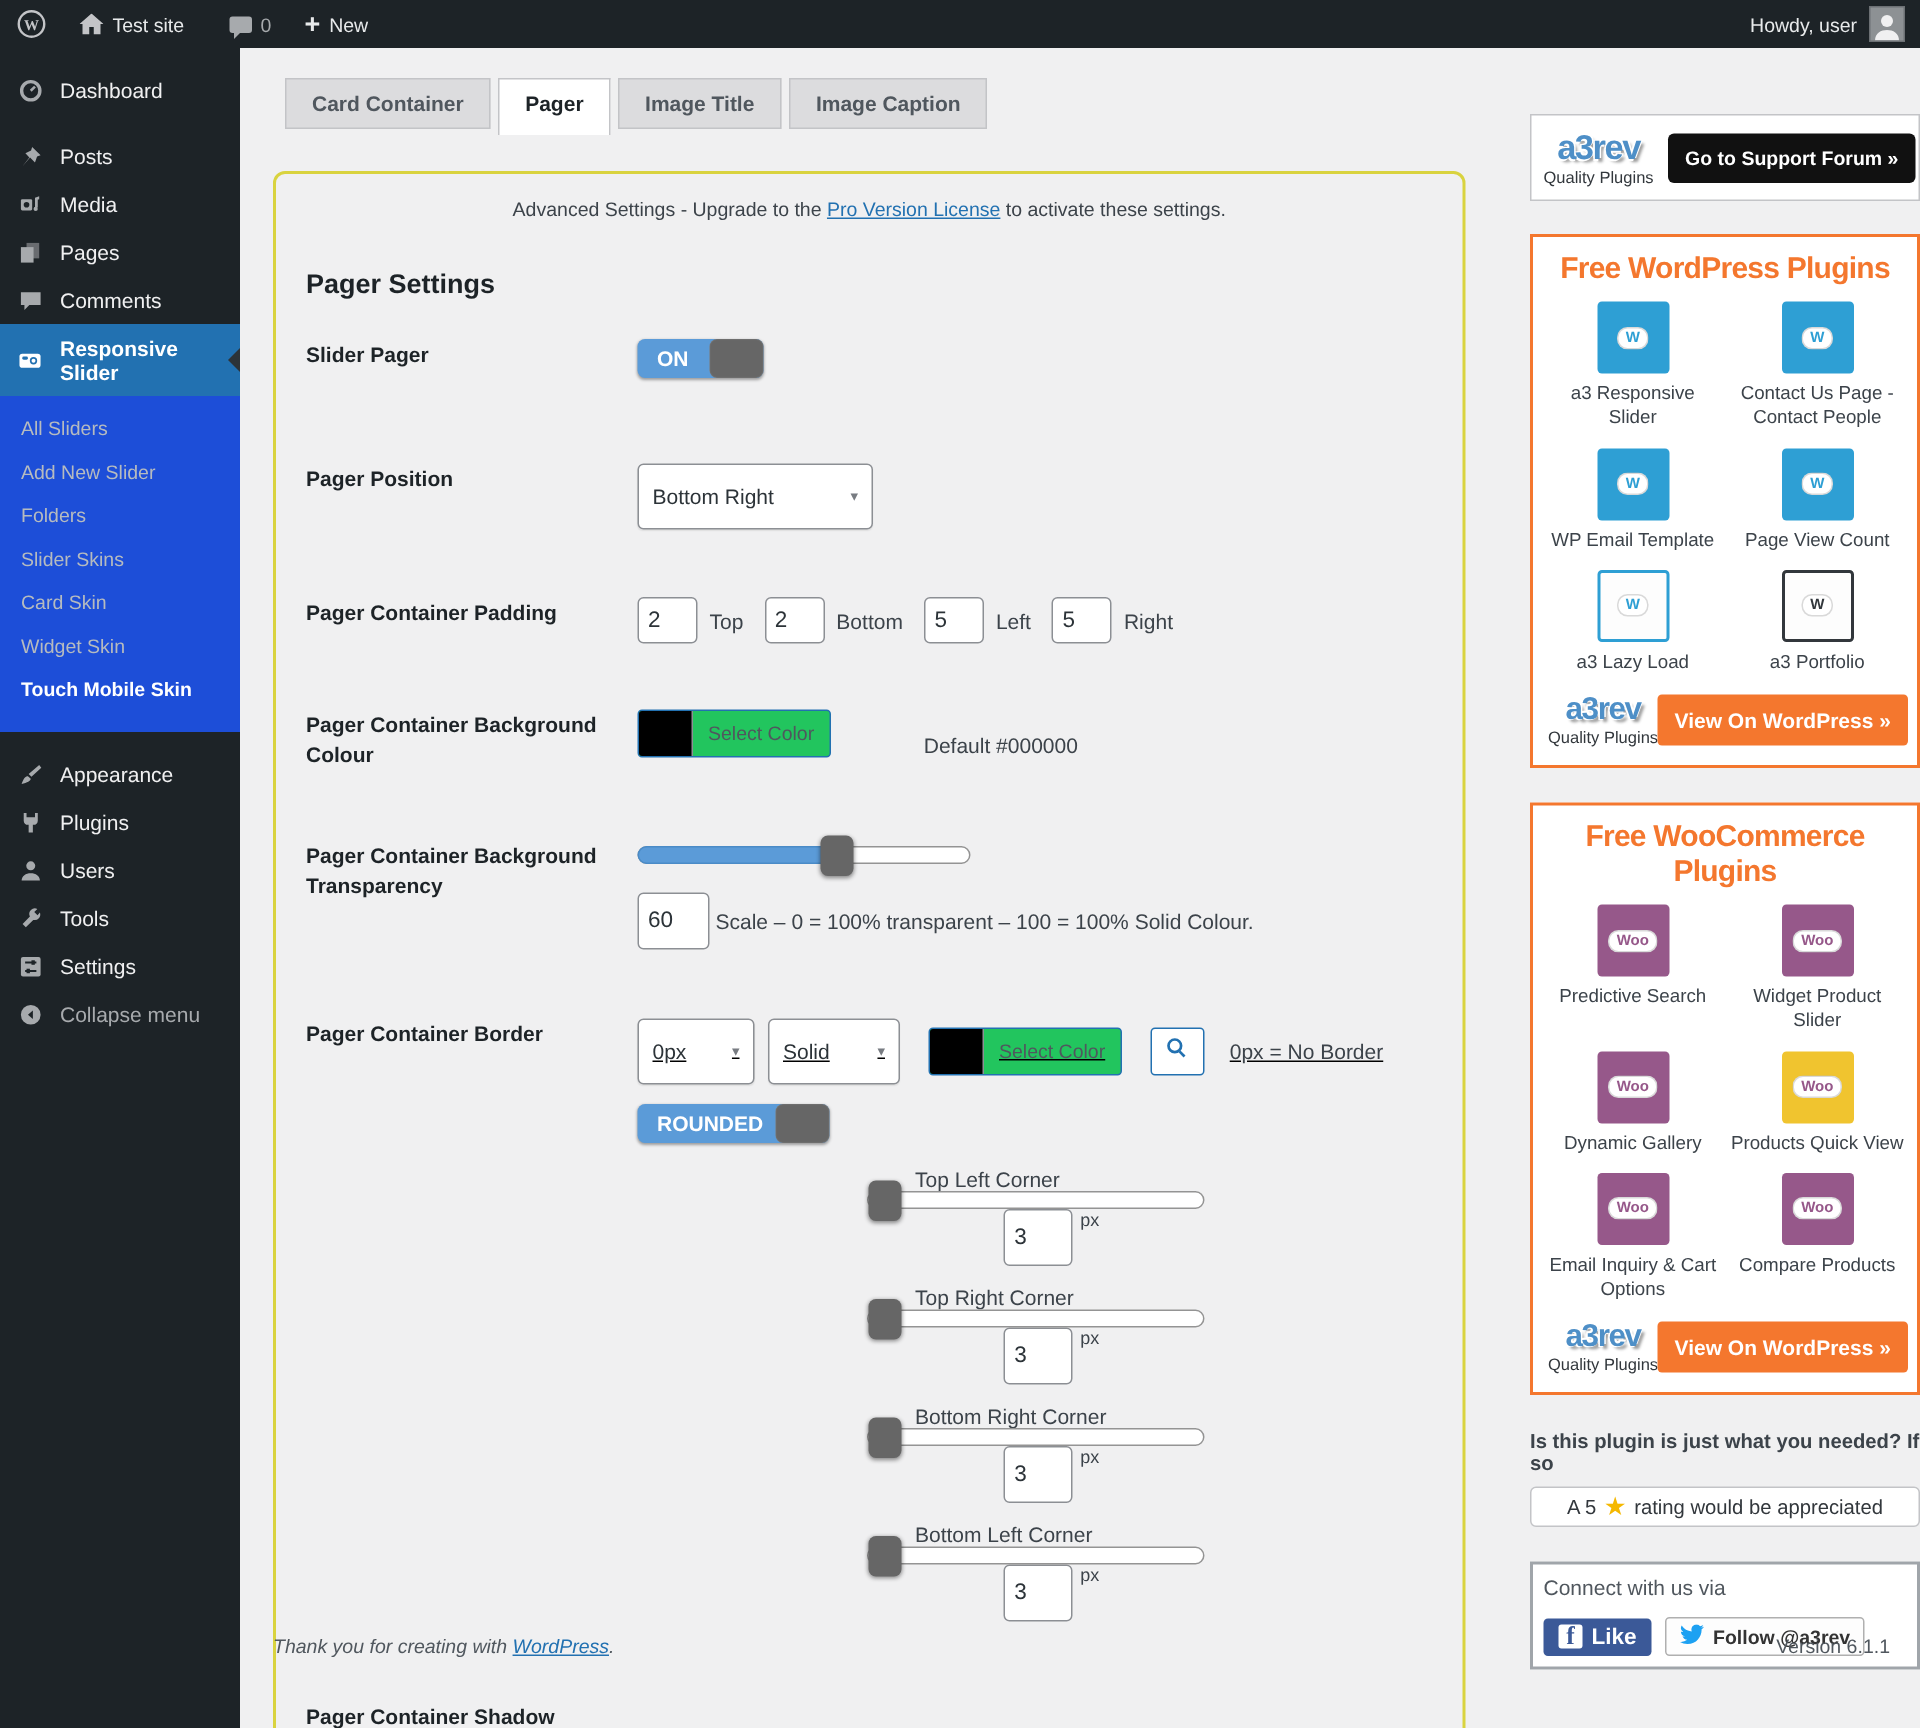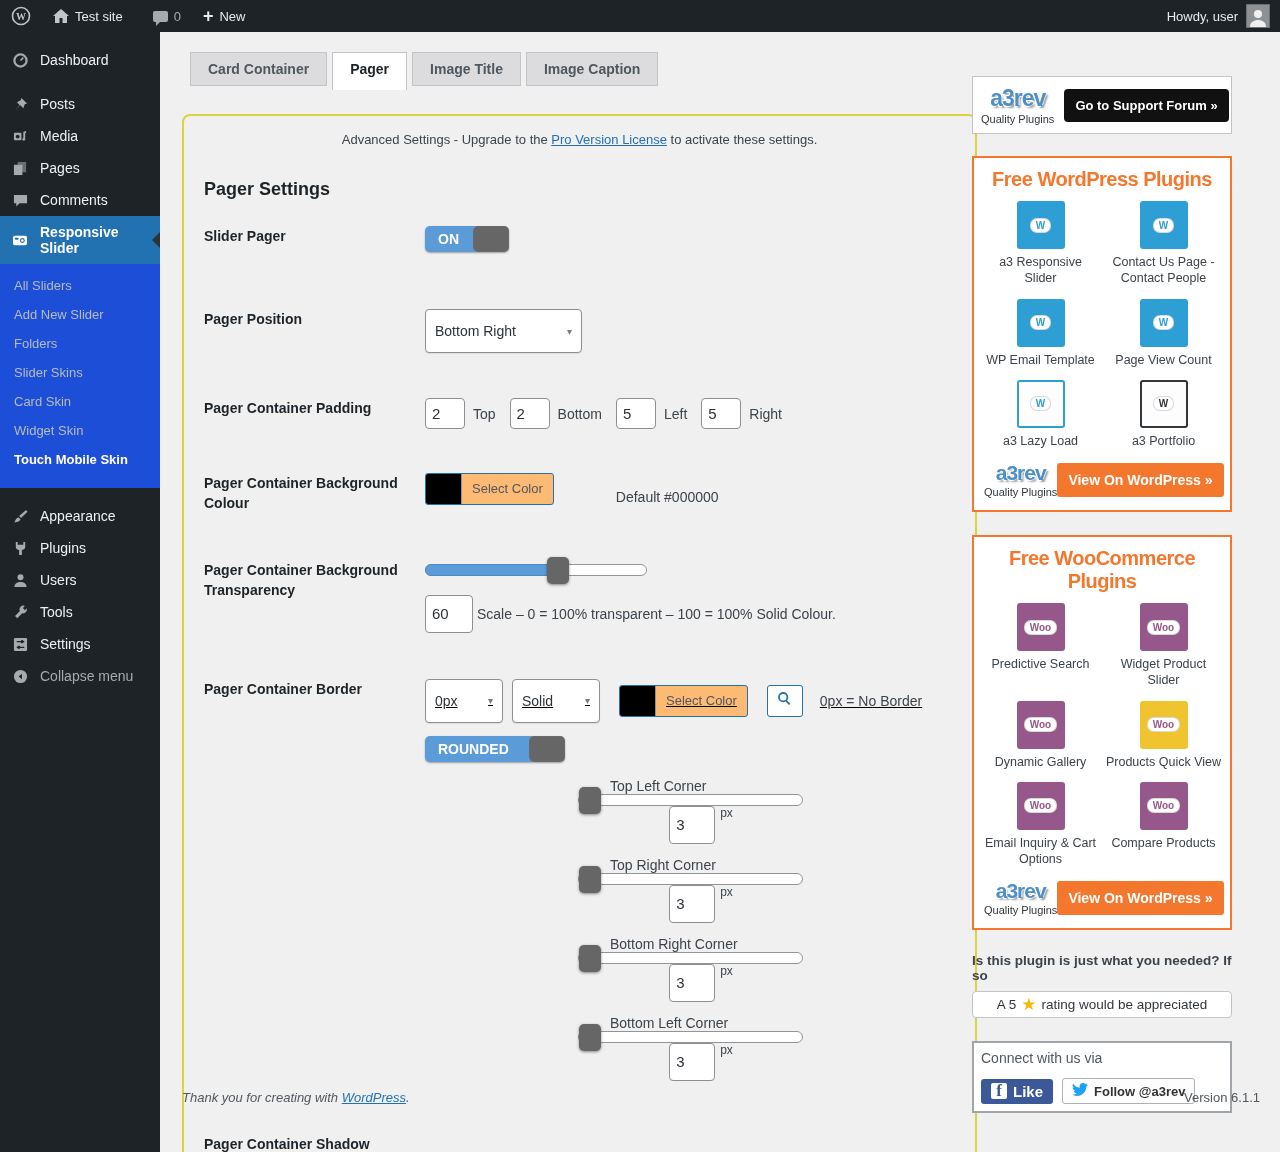--- a/index.html
+++ b/index.html
@@ -49,40 +49,40 @@
   .frow.first { margin-top:26px; }
   .flabel { font-size:14px; font-weight:bold; color:#1d2327; line-height:1.45; padding-right:16px; }
   .fctrl { display:flex; align-items:center; flex-wrap:wrap; }
 
   
   .toggle { position:relative; height:26px; border-radius:5px; cursor:pointer; box-shadow:0 1px 2px rgba(0,0,0,.35); }
   .toggle .knob { position:absolute; top:0; width:36px; height:26px; background:#666; border-radius:5px; box-shadow:inset 0 0 1px rgba(255,255,255,.3); }
   .toggle-on { width:84px; background:#5b9bd8; }
   .toggle-on .t-label { color:#fff; font-weight:bold; font-size:14px; line-height:26px; padding-left:13px; }
   .toggle-on .knob { right:0; }
-  .toggle-rounded { width:140px; background:#5b9bd8; }
+  .toggle-rounded { width:128px; background:#5b9bd8; }
   .toggle-rounded .t-label { color:#fff; font-weight:bold; font-size:14px; line-height:26px; padding-left:13px; }
   .toggle-rounded .knob { right:0; }
   .toggle-off { width:82px; background:#f6f6f6; border:1px solid #9a9a9a; }
   .toggle-off .t-label { color:#000; font-weight:bold; font-size:14px; line-height:24px; padding-left:46px; }
   .toggle-off .knob { left:-1px; top:-1px; }
 
   
   .dd { display:inline-flex; justify-content:space-between; align-items:center; height:44px;
         border:1px solid #8c8f94; border-radius:4px; background:#fff; padding:0 9px;
         font-size:14px; color:#2c3338; cursor:pointer; box-shadow:0 1px 1px rgba(0,0,0,.08); }
   .dd .caret { color:#787c82; font-size:10px; margin-left:8px; }
 
   
   .num-input { height:31px; width:40px; border:1px solid #8c8f94; border-radius:4px; background:#fff;
                font-size:15px; color:#2c3338; padding:0 6px; font-family:"Liberation Sans",sans-serif; }
   .unit-lbl { font-size:14px; color:#3c434a; margin:0 14px 0 8px; }
 
   
-  .color-btn { display:inline-flex; border:1px solid #2271b1; border-radius:3px; background:#fdba74; height:32px; cursor:pointer; overflow:hidden; }
+  .color-btn { display:inline-flex; border:1px solid #2271b1; border-radius:3px; background:#22c55e; height:32px; cursor:pointer; overflow:hidden; }
   .swatch { width:36px; height:100%; border-right:1px solid #8c8f94; }
   .swatch.black { background:#000; }
   .swatch.white { background:#fff; }
   .color-label { line-height:30px; padding:0 10px; font-size:13px; color:#50575e; white-space:nowrap; }
 
   .icon-btn { width:36px; height:32px; border:1px solid #2271b1; border-radius:3px; background:#fff;
               display:inline-flex; align-items:center; justify-content:center; cursor:pointer; }
 
   
   .slider-track { position:relative; height:12px; background:#fff; border:1px solid #949494; border-radius:7px; cursor:pointer; }
@@ -105,21 +105,21 @@
   .corner-row { display:flex; align-items:center; margin-bottom:13px;flex-direction:column; }
   .corner-label { width:160px; font-size:14px; color:#3c434a; }
   .corner-val { margin-left:22px; display:flex; align-items:flex-start; }
   .corner-input { width:46px; height:38px; font-size:15px; }
   .px-lbl { font-size:12px; color:#3c434a; margin-left:5px; }
 
   .font-line1 { display:flex; align-items:center; gap:8px; }
   .font-line2 { margin-top:6px; width:100%; }
 
   
-  .right-col { position:absolute; top:76px; left:812px; width:260px; }
+  .right-col { position:absolute; top:76px; left:860px; width:260px; }
   .support-box { background:#fff; border:1px solid #c3c4c7; padding:8px; display:flex; align-items:center; gap:10px; margin-bottom:22px; }
   .a3-logo { text-align:center; flex:0 0 auto; }
   .a3-name { font-size:23px; font-weight:800; color:#4e8fc7; letter-spacing:-1px;
              text-shadow:-1px -1px 0 #fff, 1px -1px 0 #fff, -1px 1px 0 #fff, 2px 2px 2px #9a9a9a; }
   .a3-tag { font-size:11px; color:#32373c; margin-top:1px; }
   .btn-black { background:#111; color:#fff; font-weight:bold; font-size:13px; padding:9px 11px; border-radius:4px; cursor:pointer; white-space:nowrap; }
 
   .plug-box { background:#fff; border:2px solid #f4772e; padding:10px 8px 12px; margin-bottom:23px; }
   .plug-title { text-align:center; color:#f4772e; font-weight:bold; font-size:20px; letter-spacing:-0.5px; margin-bottom:10px; }
   .plug-grid { display:grid; grid-template-columns:1fr 1fr; row-gap:12px; column-gap:6px; }

